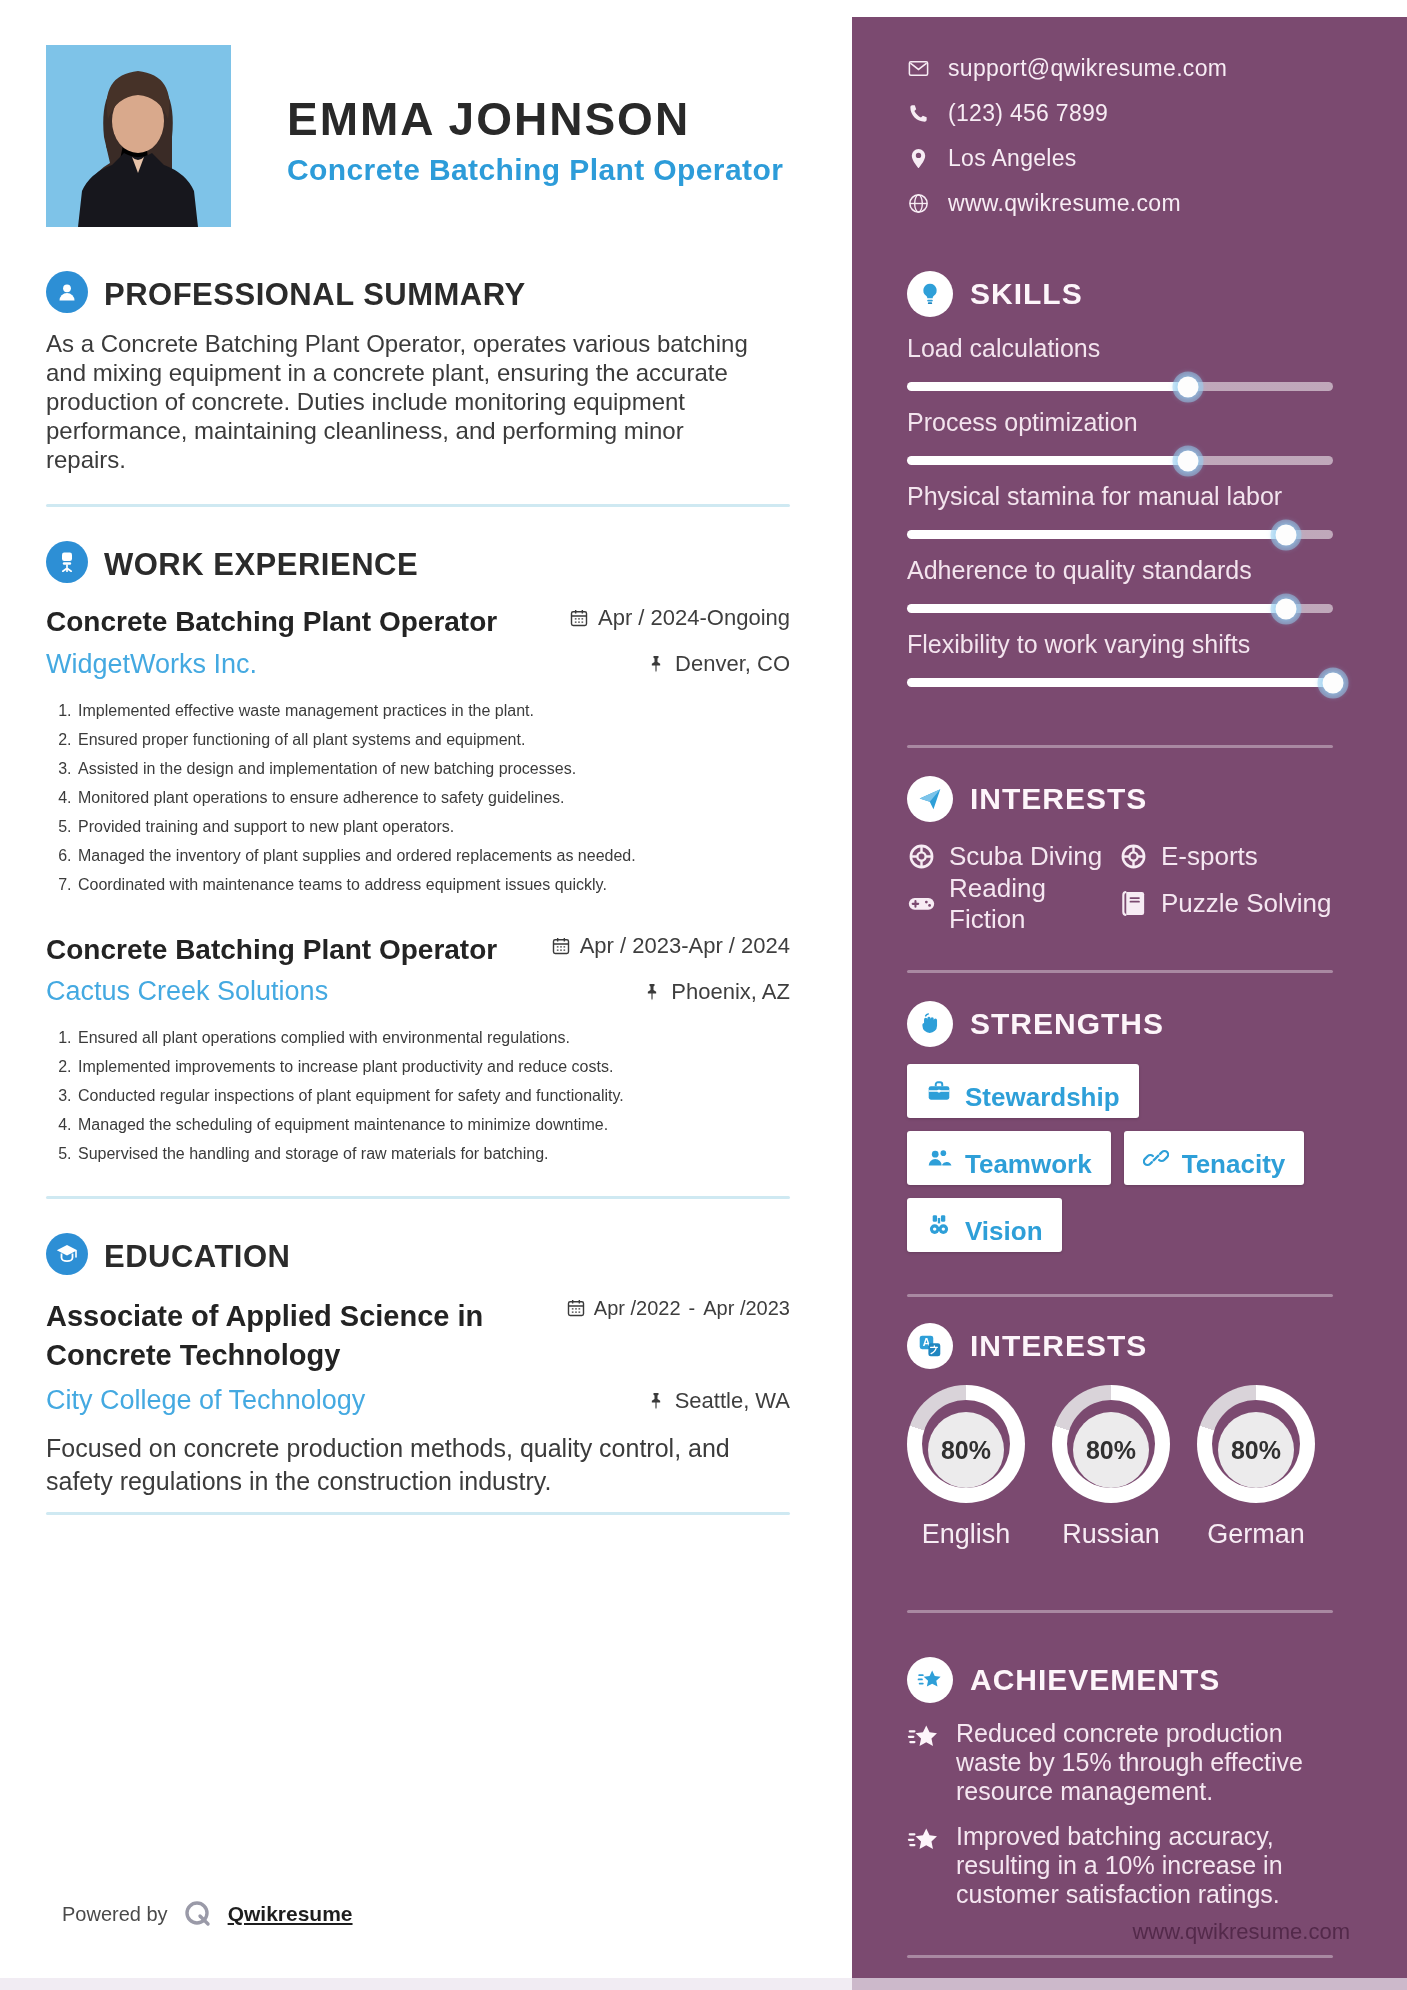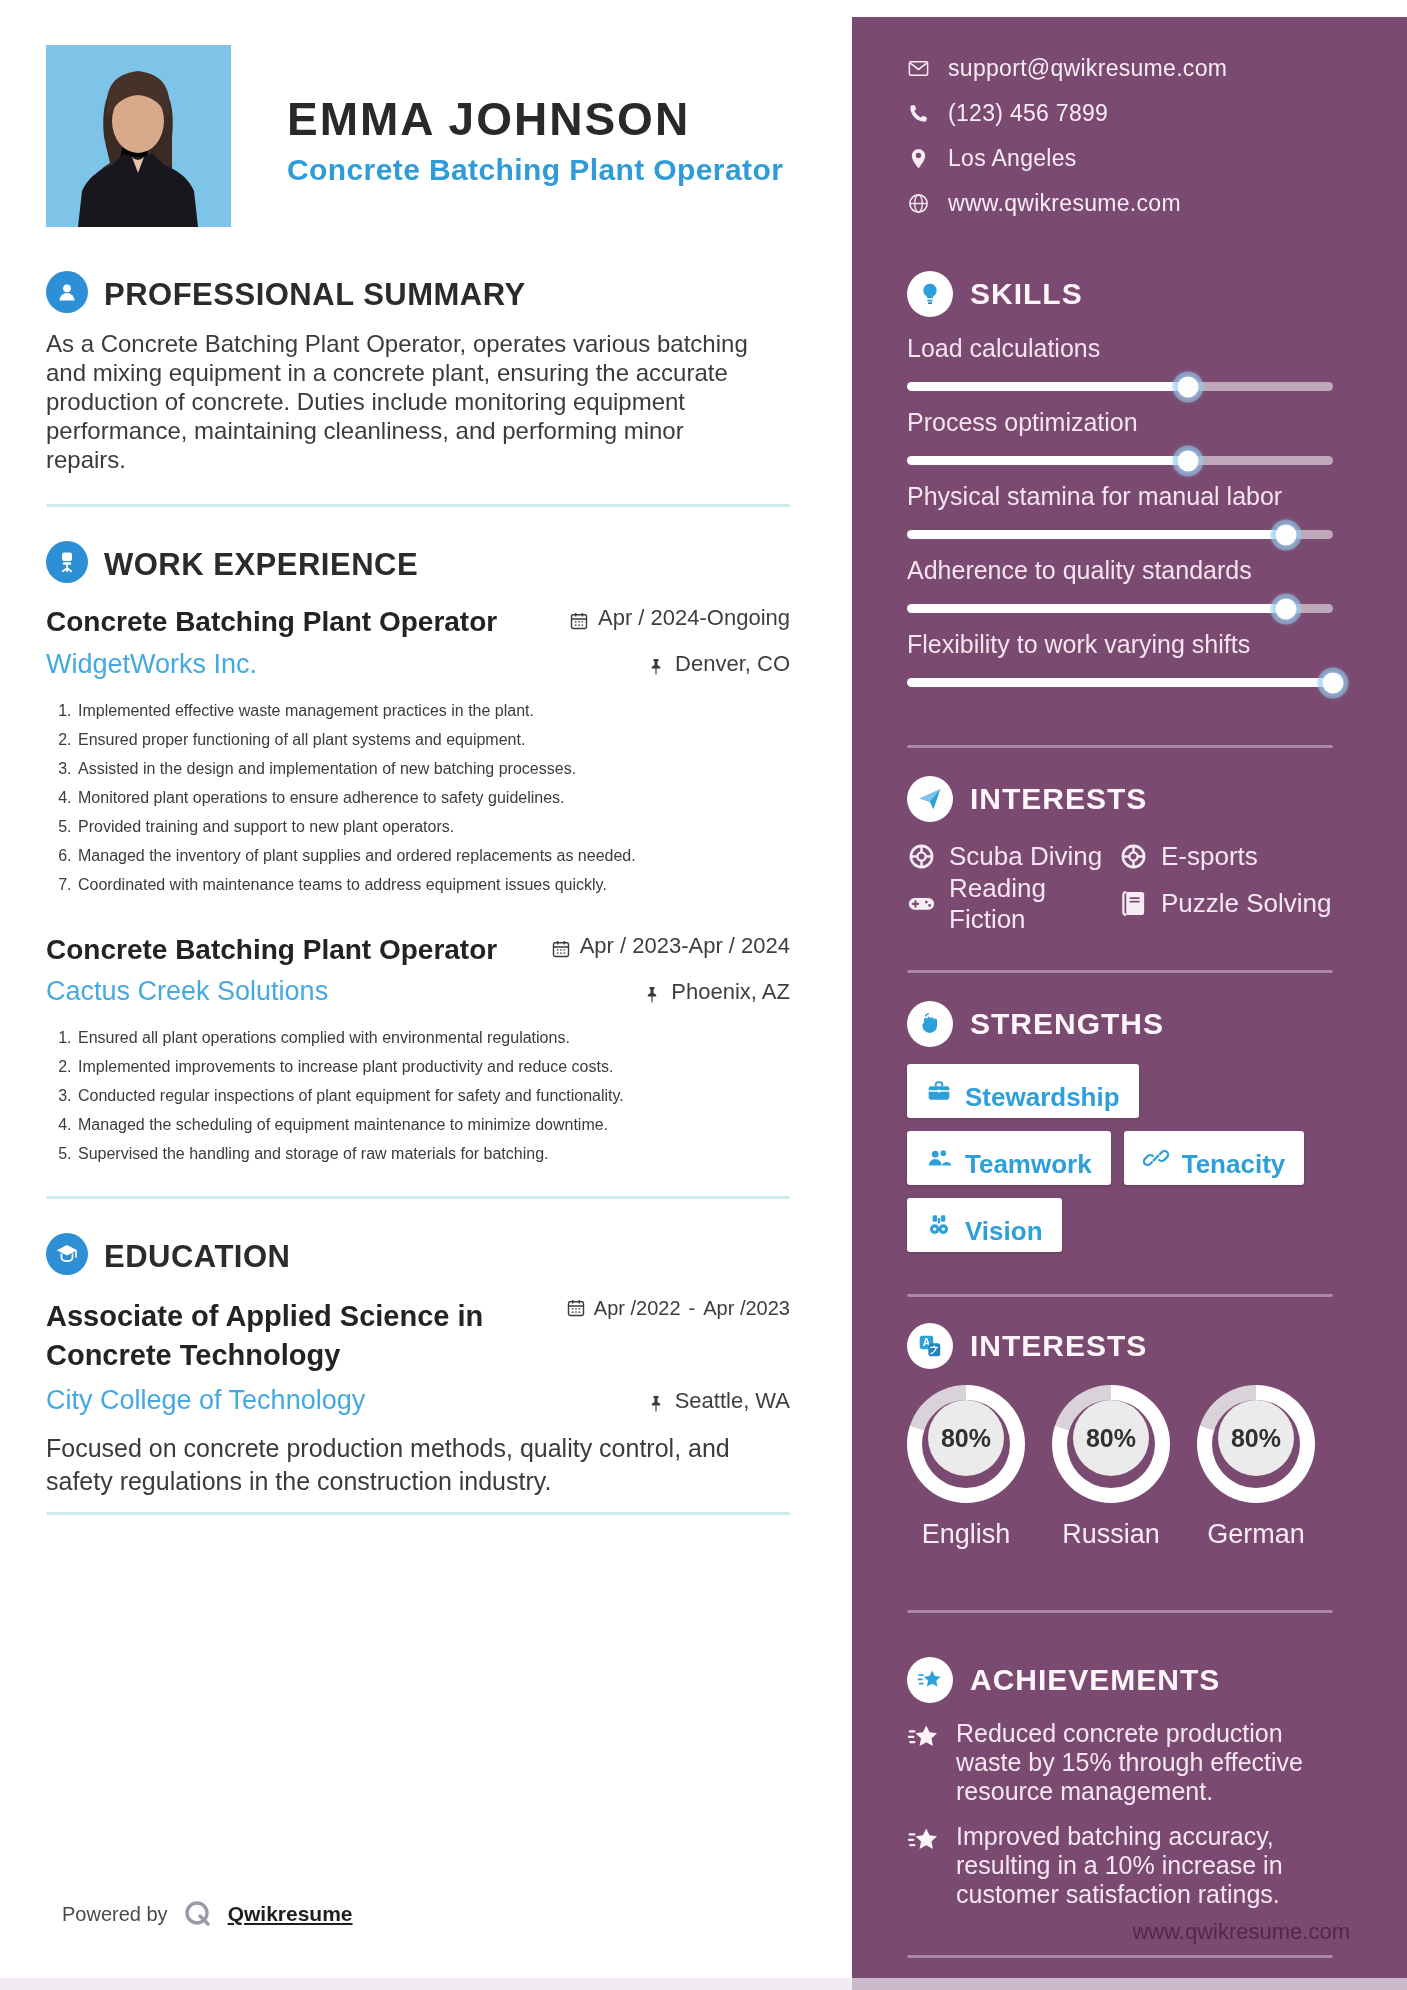--- a/index.html
+++ b/index.html
@@ -33,21 +33,21 @@
   .rule.r2{margin-top:28px;}
   .rule.r3{margin-top:14px;}
 
   .work-head{margin-top:34px;}
   .edu-head{margin-top:34px;}
 
   .job{margin-top:22px;}
   .job.second{margin-top:34px;}
   .row{display:flex;justify-content:space-between;align-items:flex-start;}
   .jtitle{font-size:28px;font-weight:700;color:#232323;max-width:560px;line-height:1.2;}
-  .meta{display:flex;align-items:flex-end;gap:9px;font-size:22px;color:#3e3e3e;white-space:nowrap;}
+  .meta{display:flex;align-items:center;gap:9px;font-size:22px;color:#3e3e3e;white-space:nowrap;}
   .meta svg{width:20px;height:20px;flex:0 0 auto;}
   .company-row{margin-top:10px;align-items:center;}
   .company{font-size:27px;color:#44A9E1;cursor:pointer;}
   .blist{margin:16px 0 0 0;padding-left:30px;font-size:16px;line-height:29px;color:#3b3b3b;}
   .blist li{padding-left:2px;}
 
   .degree{font-size:29px;font-weight:700;color:#232323;max-width:560px;line-height:1.35;}
   .edu-dates{display:flex;align-items:center;gap:8px;font-size:20px;line-height:22px;color:#3d3d3d;white-space:nowrap;}
   .edu-dates .col{display:flex;flex-direction:row;}
   .edu-desc{margin-top:16px;font-size:25px;line-height:33px;color:#3b3b3b;max-width:700px;}
@@ -96,21 +96,21 @@
   .chips{display:flex;flex-wrap:wrap;gap:13px;margin-top:17px;max-width:430px;}
   .chip{display:inline-flex;align-items:center;gap:13px;height:54px;background:#ffffff;
       border-radius:3px;padding:0 19px;box-shadow:0 1px 3px rgba(0,0,0,.18);}
   .chip svg{width:26px;height:26px;}
   .chip .cl{font-size:26px;color:#2E9FD8;font-weight:600;margin-top:12px;}
 
   .lang-head{margin-top:26px;}
   .rings{display:flex;gap:27px;margin-top:16px;}
   .lang{display:flex;flex-direction:column;align-items:center;width:118px;}
   .ring{width:118px;height:118px;border-radius:50%;display:flex;align-items:center;justify-content:center;}
-  .hole{width:88px;height:88px;border-radius:50%;background:#7b4a70;display:flex;align-items:flex-start;justify-content:center;}
+  .hole{width:88px;height:88px;border-radius:50%;background:#7b4a70;display:flex;align-items:flex-end;justify-content:center;}
   .disc{width:76px;height:76px;border-radius:50%;background:#ecebec;display:flex;align-items:center;justify-content:center;}
   .disc span{font-size:25px;font-weight:700;color:#303030;}
   .lang .ll{margin-top:16px;font-size:27px;color:#f7ecf4;}
 
   .ach-head{margin-top:44px;}
   .ach{display:flex;gap:16px;margin-top:16px;}
   .ach svg{width:33px;height:33px;flex:0 0 auto;margin-top:2px;}
   .ach .at{font-size:25px;line-height:29px;color:#f5e7f1;max-width:376px;}
 
   .site{position:absolute;right:57px;top:1902px;font-size:22px;color:#53294a;cursor:pointer;}

